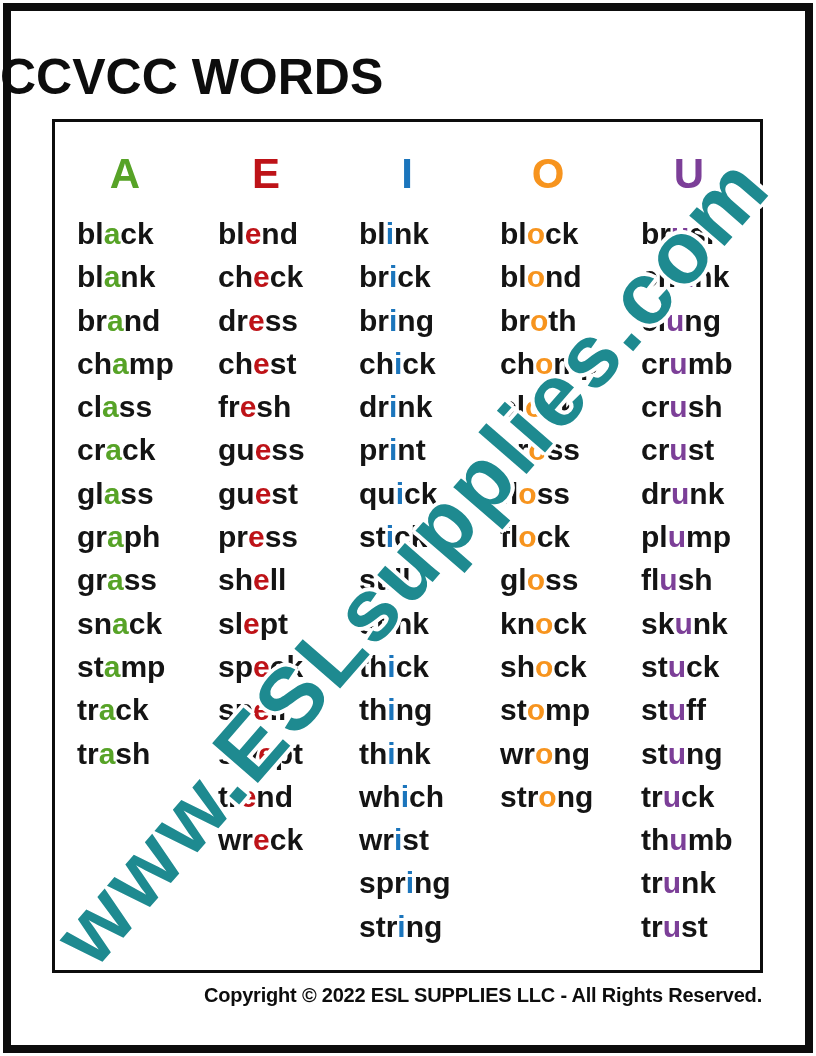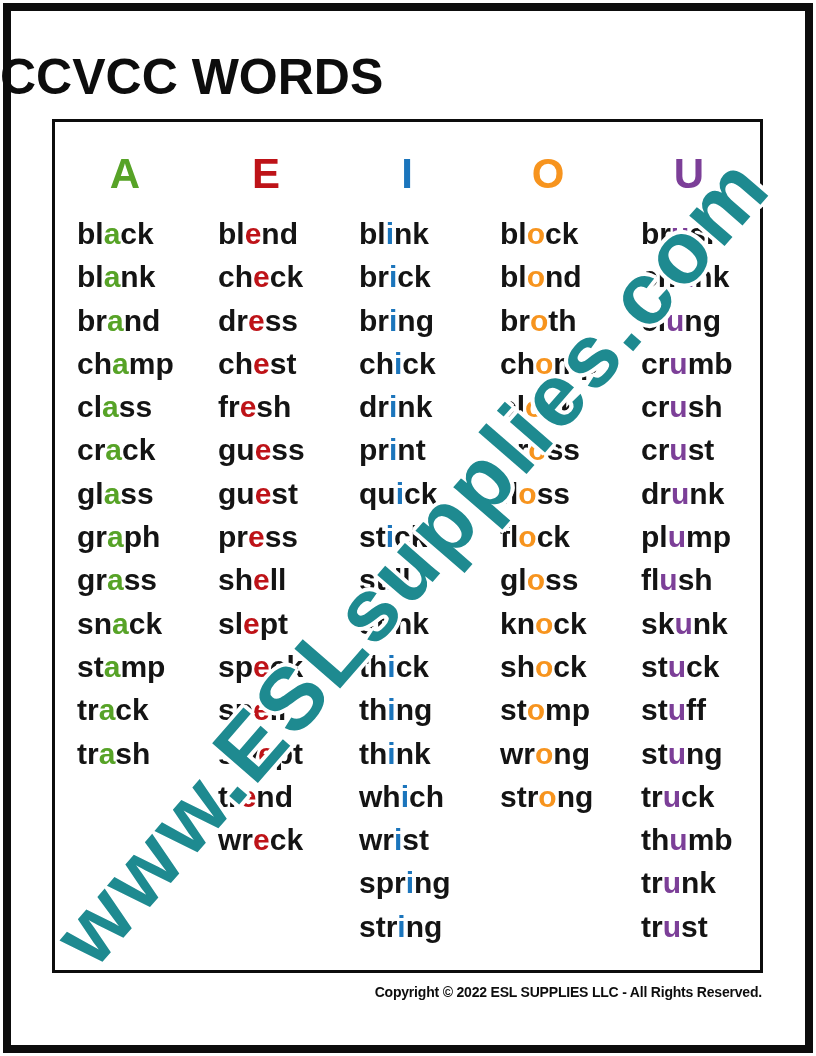--- a/index.html
+++ b/index.html
@@ -66,21 +66,21 @@
     font-size: 30px;
     line-height: 43.3px;
     color: #141414;
     white-space: nowrap;
   }
   .copyright {
     position: absolute;
     top: 984px;
     right: 54px;
     font-weight: bold;
-    font-size: 14px;
+    font-size: 20px;
     letter-spacing: -0.2px;
     color: #0d0d0d;
   }
   .watermark {
     position: absolute;
     left: 412px;
     top: 560px;
     transform: translate(-50%, -50%) rotate(-49deg);
     transform-origin: center center;
     font-weight: bold;

